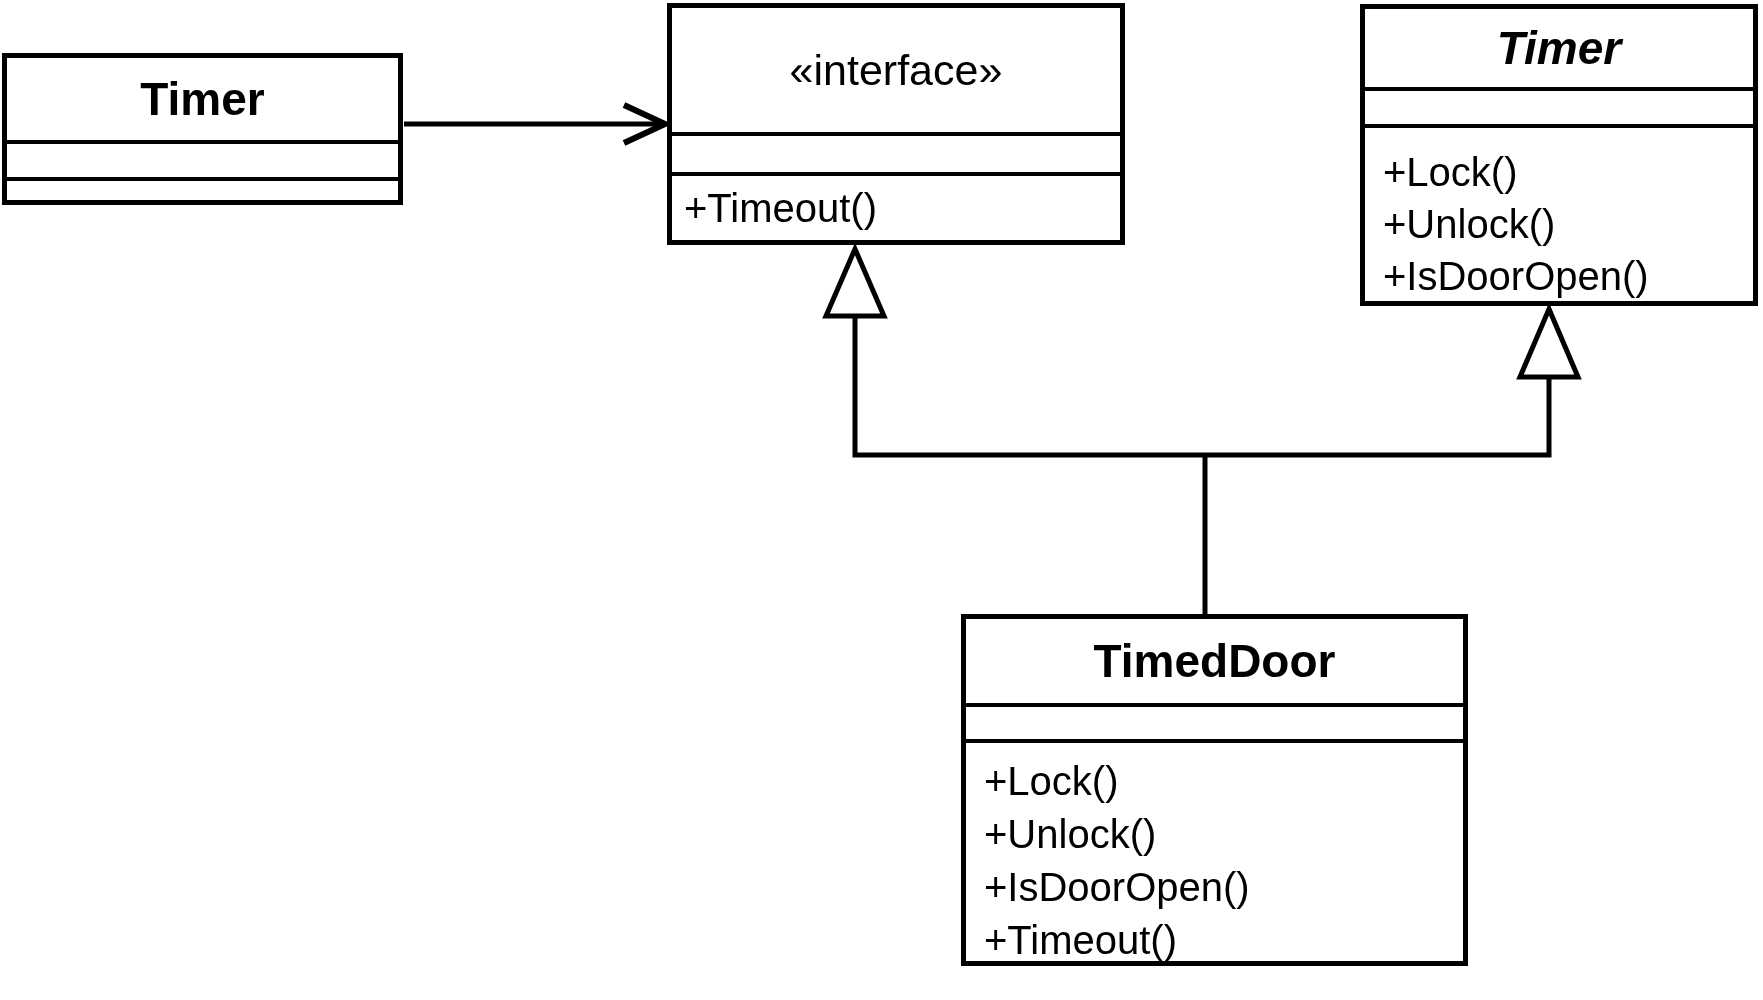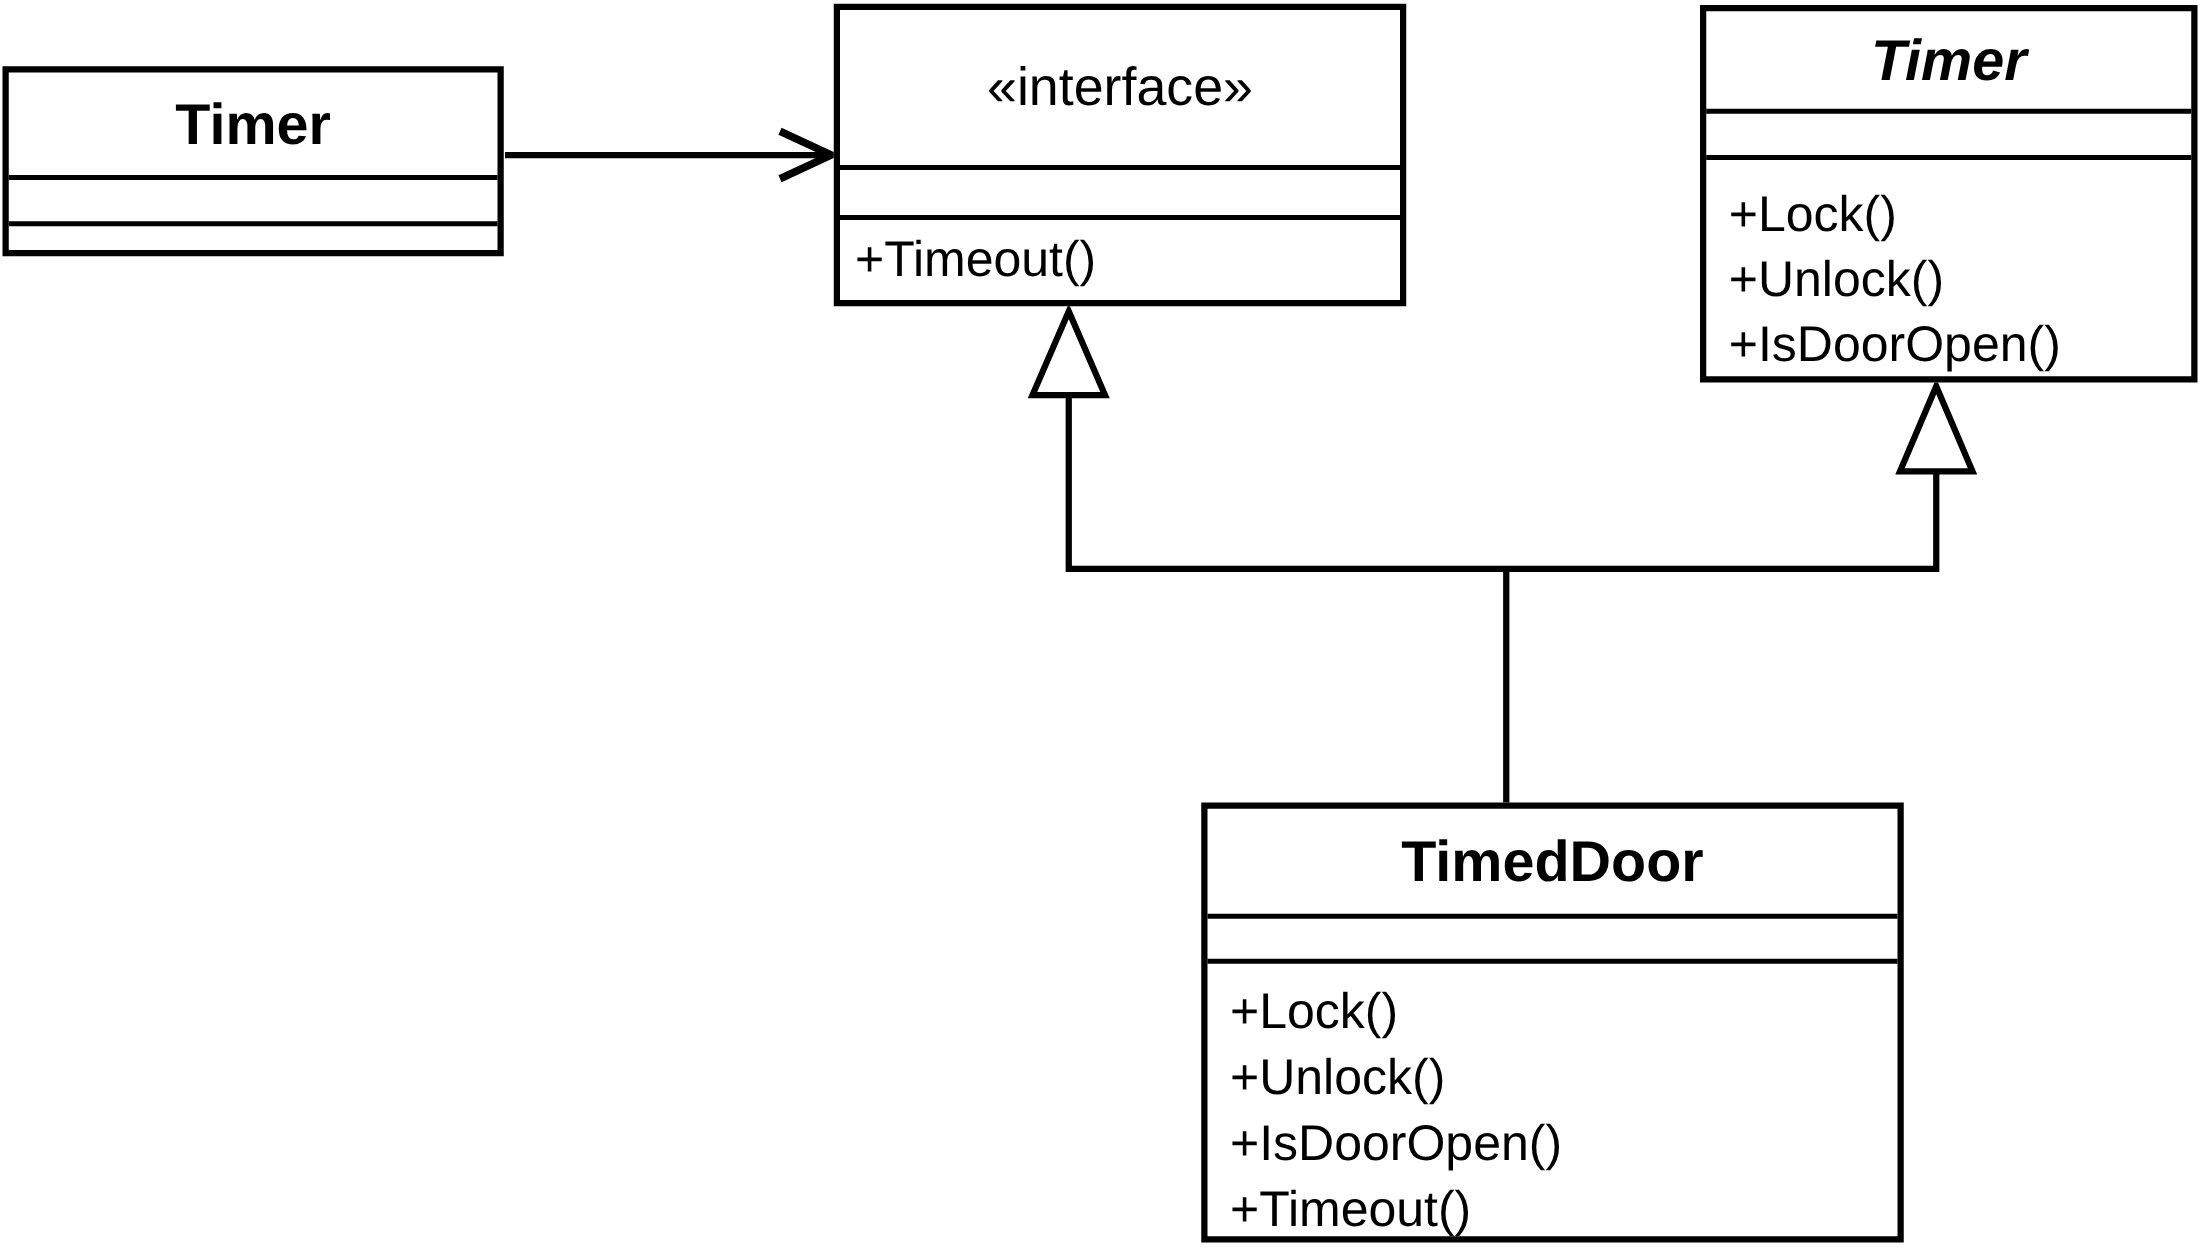--- a/index.html
+++ b/index.html
@@ -78,21 +78,21 @@
     padding: 0 0 0 12px;
   }
 
   
   #box-door { left: 1360px; top: 4px; width: 398px; height: 302px; }
   #box-door .sec-title { height: 78px; font-style: italic; }
   #box-door .sec-attrs { height: 33px; }
   #box-door .sec-methods { padding-top: 18px; }
 
   
-  #box-timeddoor { left: 961px; top: 642px; width: 562px; height: 352px; }
+  #box-timeddoor { left: 961px; top: 614px; width: 507px; height: 352px; }
   #box-timeddoor .sec-title { height: 84px; }
   #box-timeddoor .sec-attrs { height: 32px; }
   #box-timeddoor .sec-methods { padding-top: 12px; line-height: 53px; }
 </style>
 </head>
 <body>
 
 <div id="canvas">
 
   <svg id="edges" viewBox="0 0 1763 1000" xmlns="http://www.w3.org/2000/svg">

